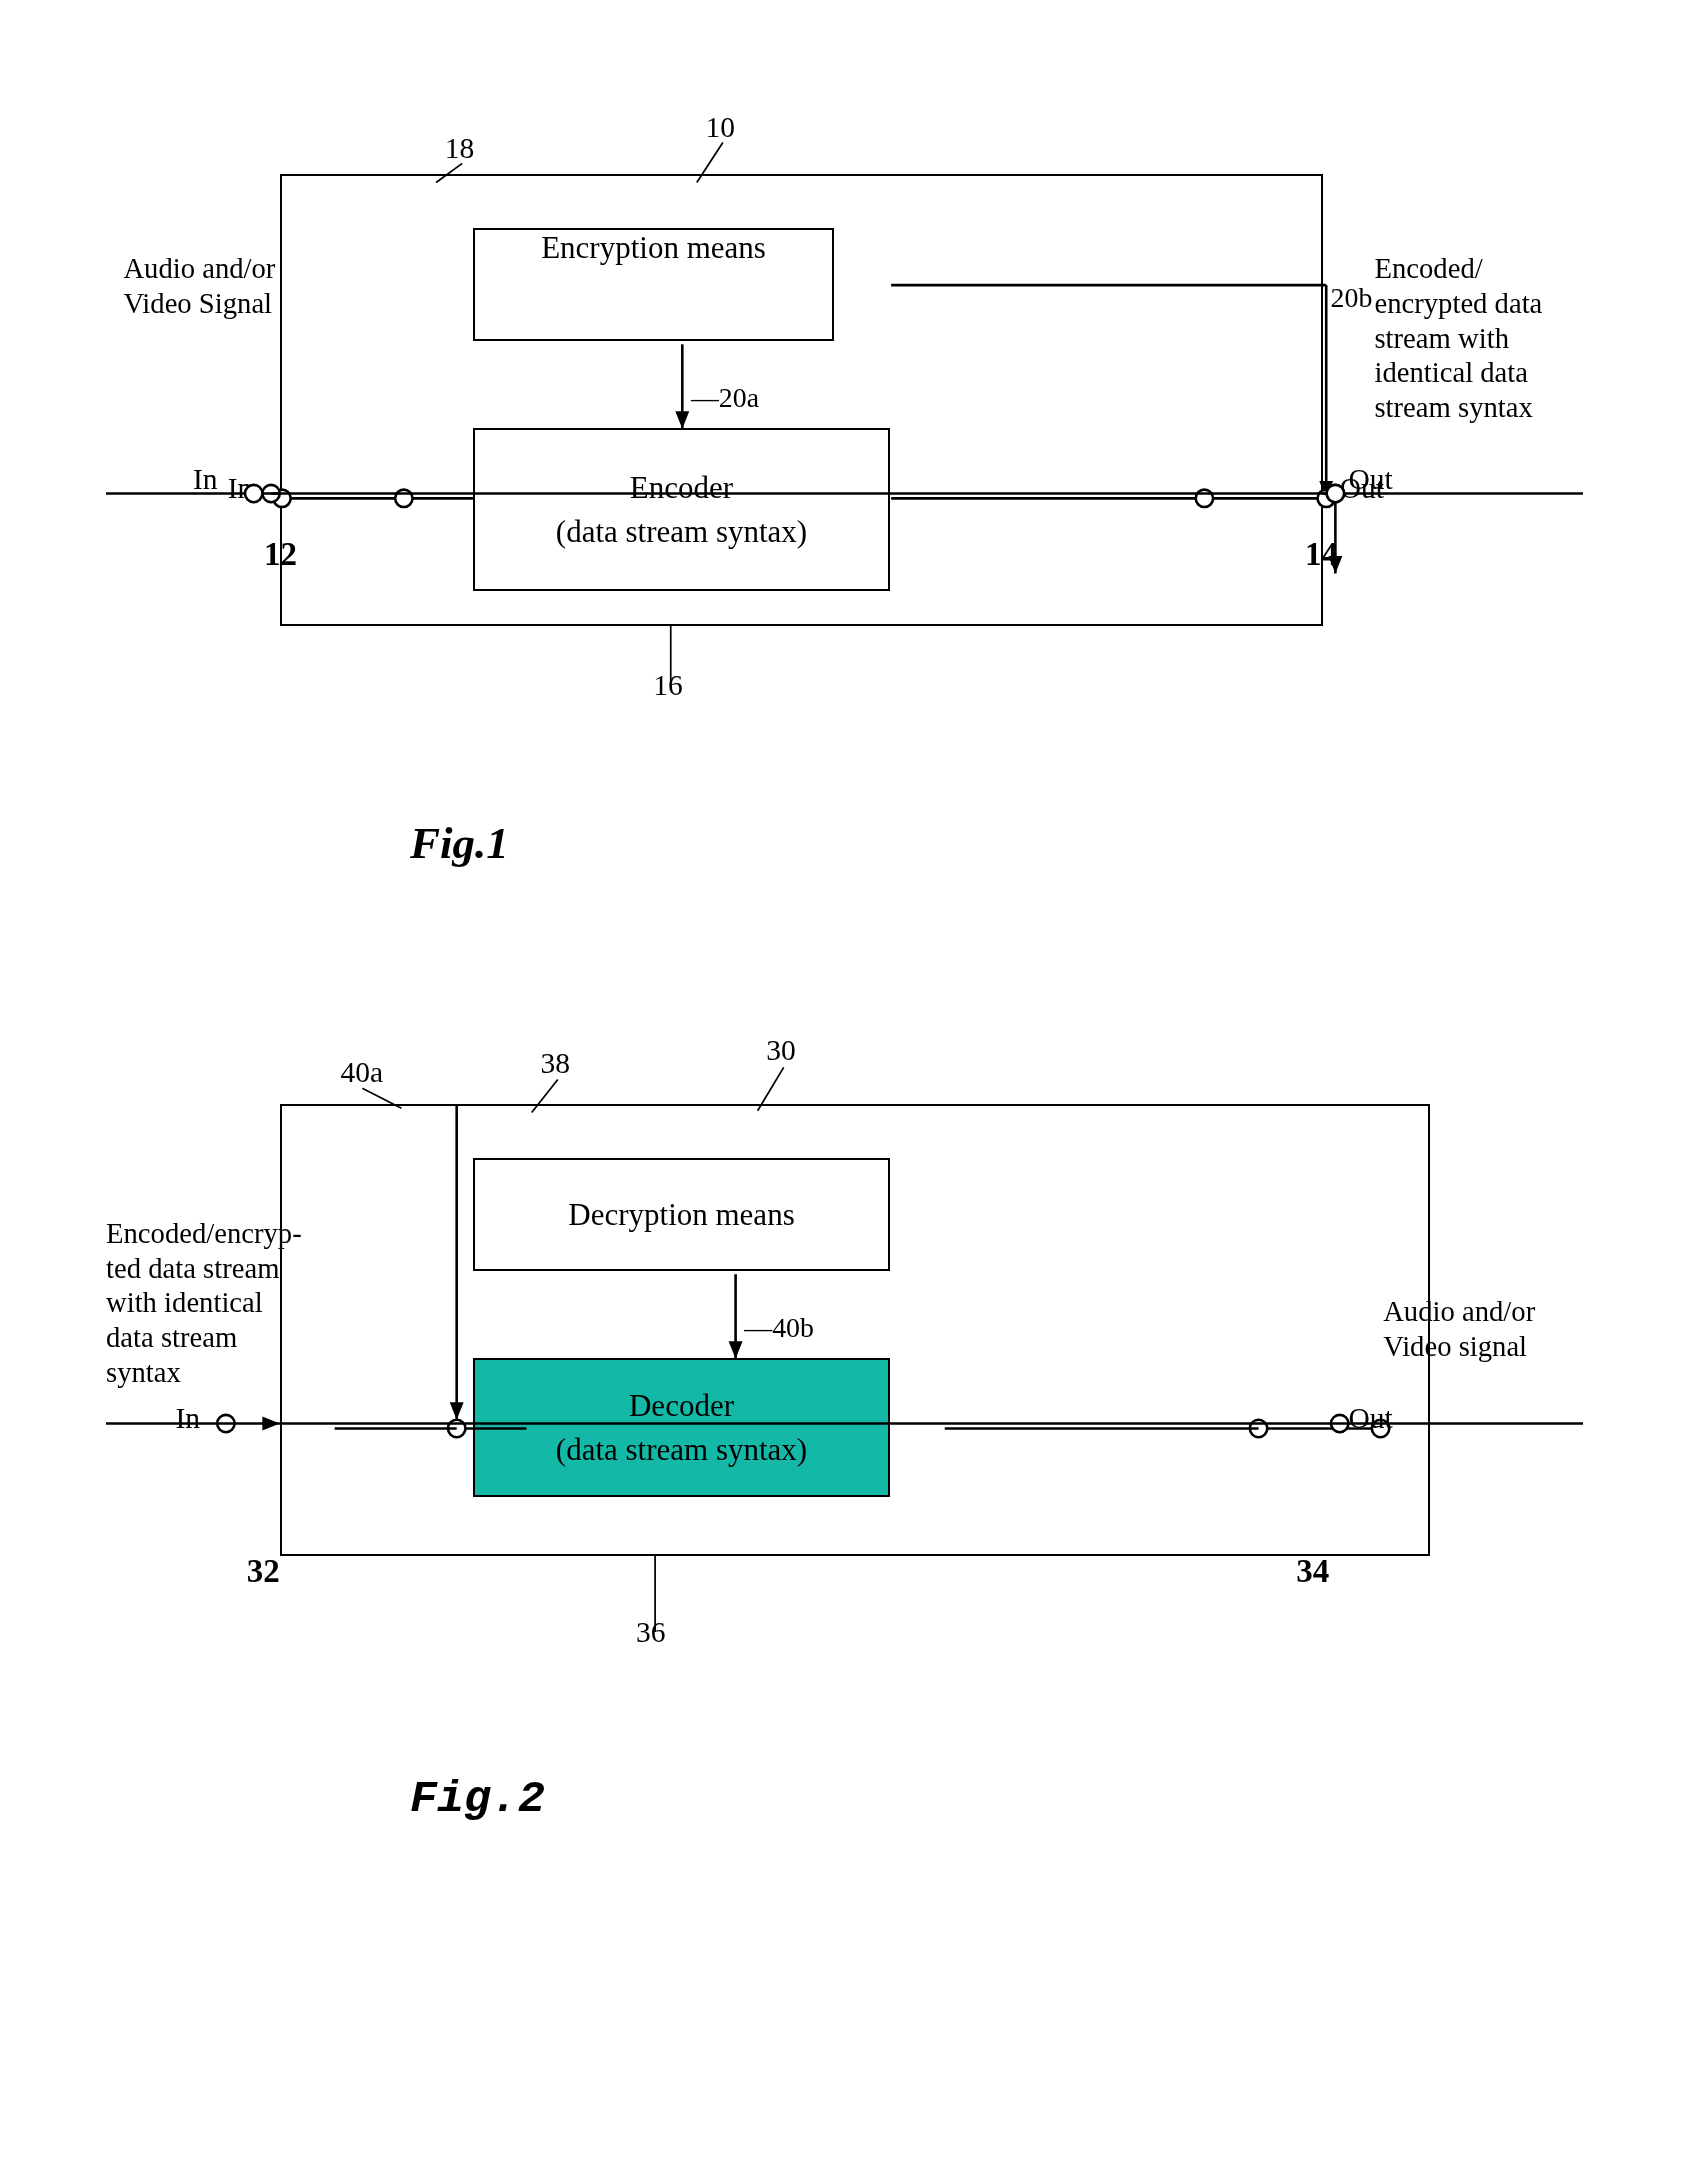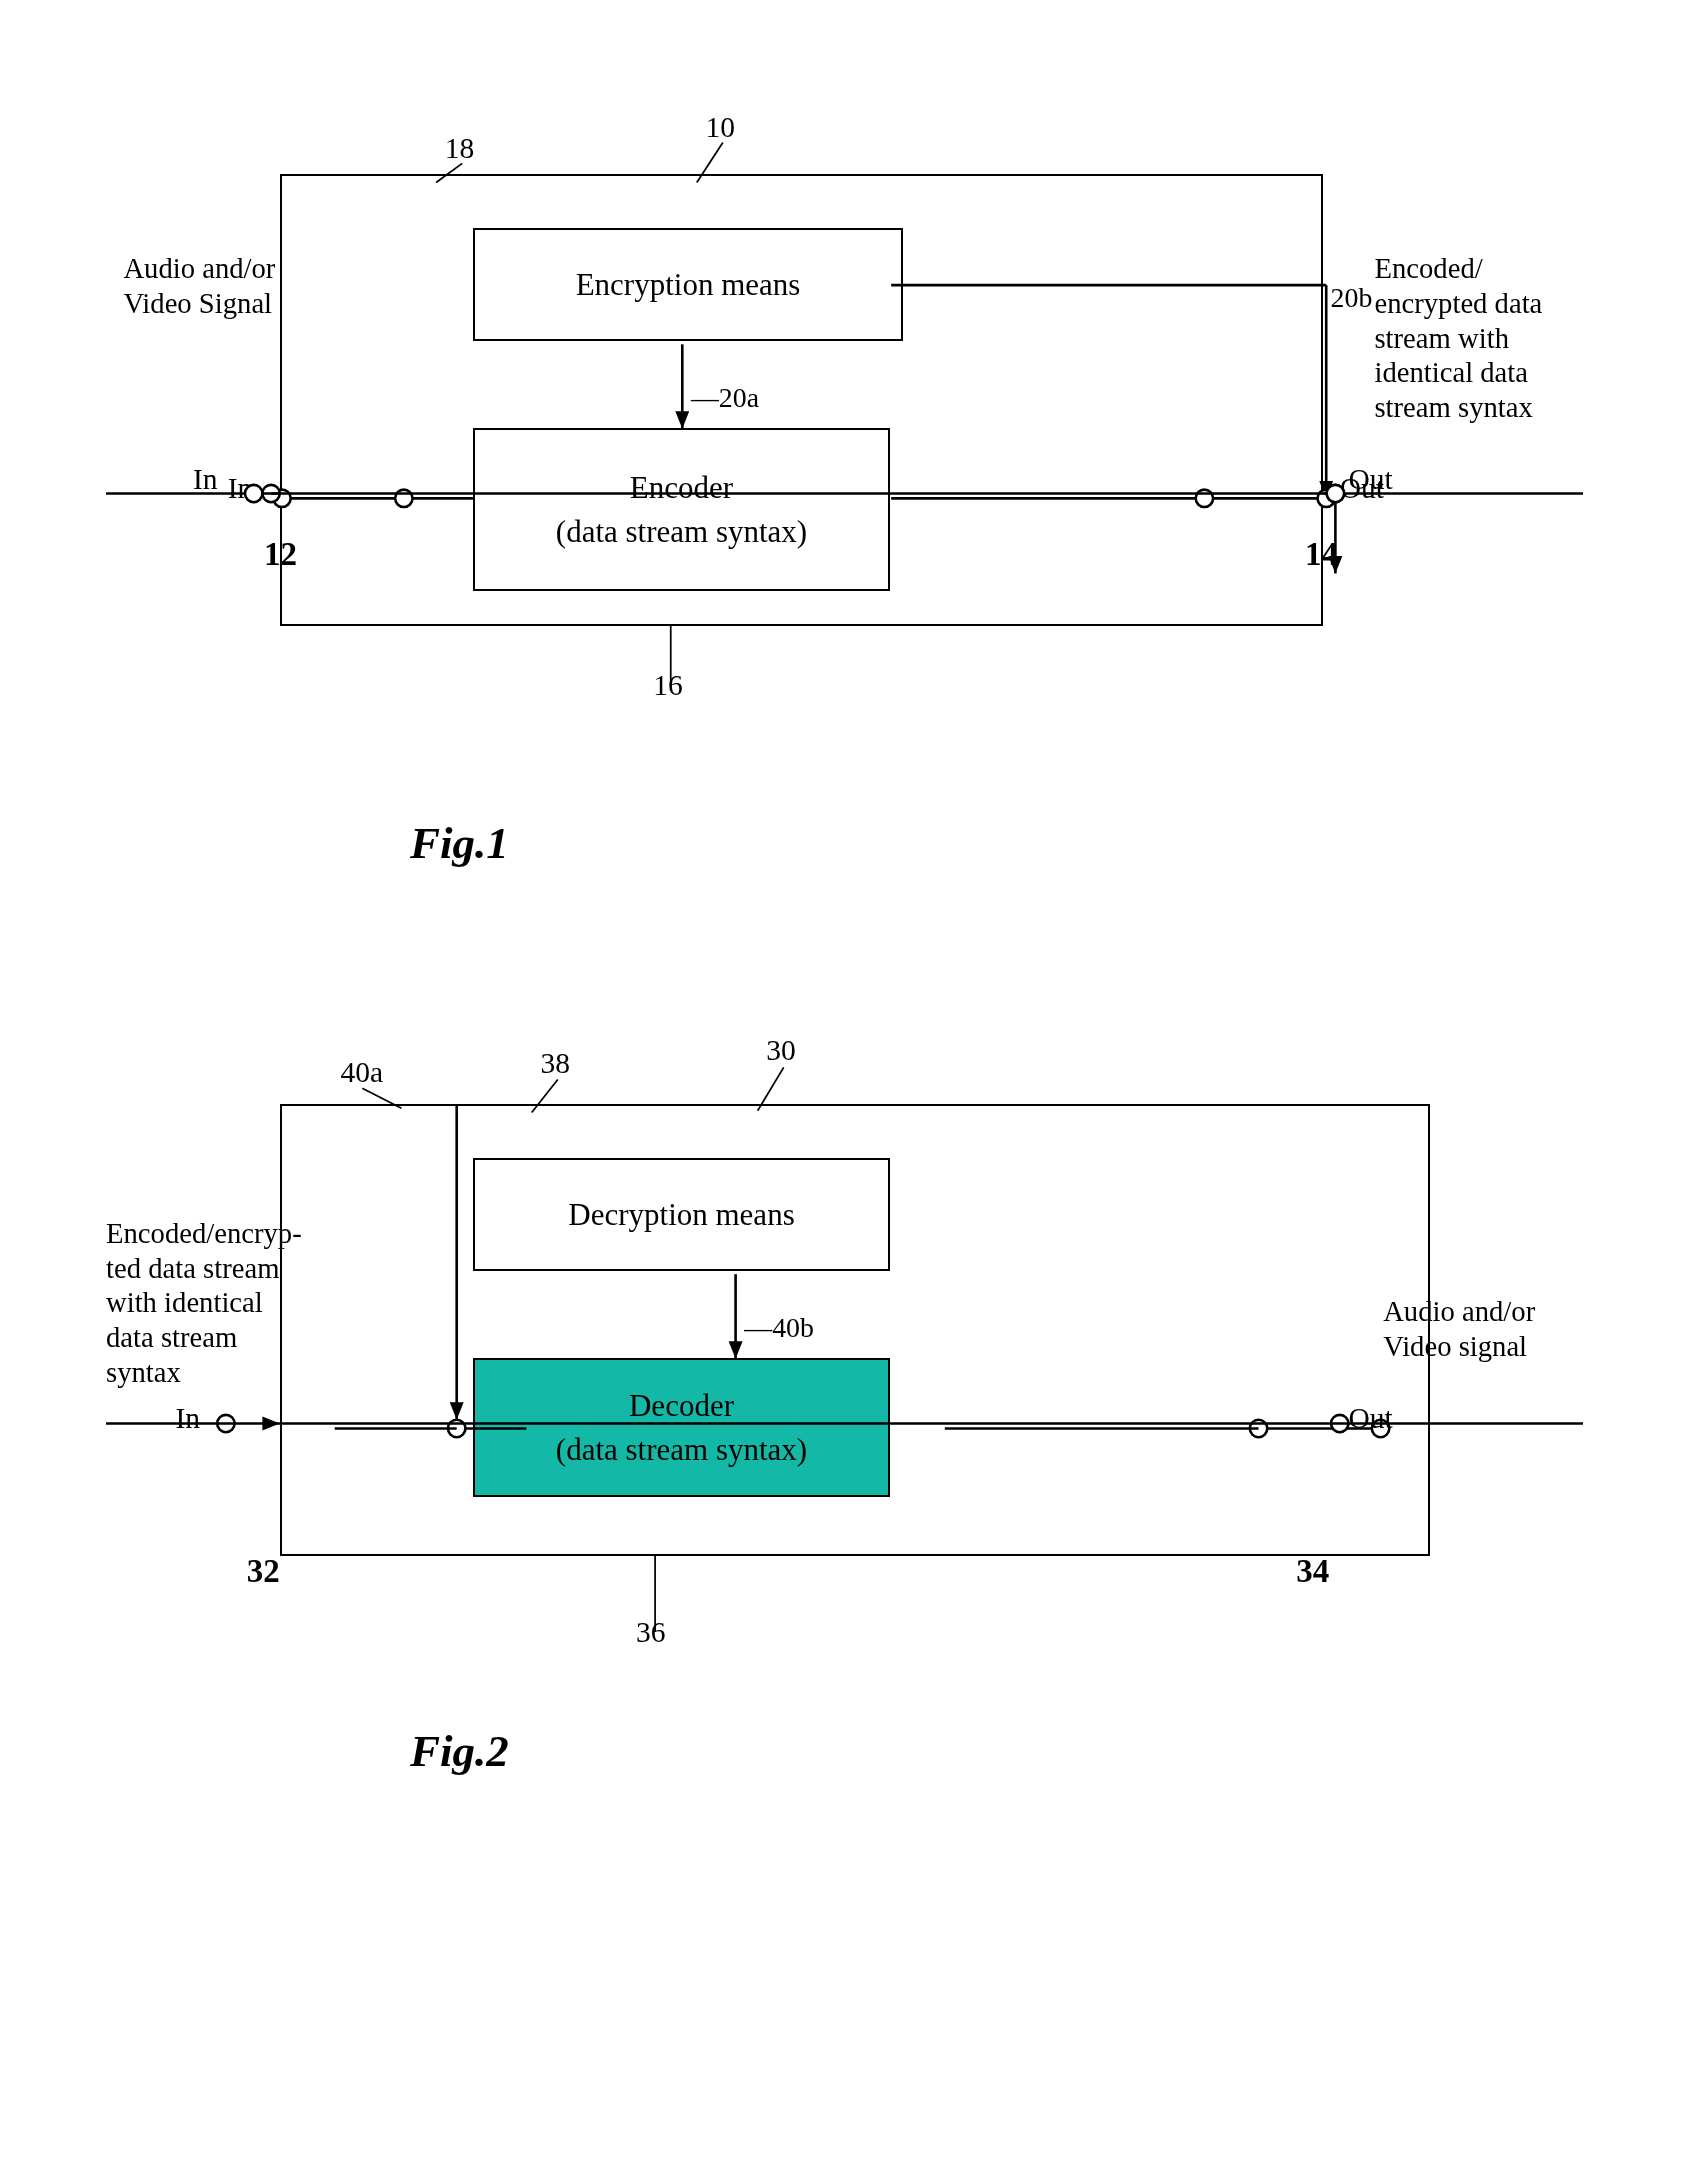--- a/index.html
+++ b/index.html
@@ -36,25 +36,24 @@
       width: 1043px;
       height: 452px;
       border: 2.6px solid #000;
     }
 
     
     .encryption-box {
       position: absolute;
       left: 191px;
       top: 52px;
-      width: 430px;
+      width: 361px;
       height: 113px;
       border: 2.6px solid #000;
       display: flex;
-      align-items: center;
       justify-content: center;
       background: #fff;
     }
 
     .encryption-box-label {
       font-size: 31px;
       text-align: center;
     }
 
     
@@ -334,18 +333,18 @@
       <text x="0" y="240" font-size="33" font-family="Times New Roman, serif">Encoded/encryp-</text>
       <text x="0" y="280" font-size="33" font-family="Times New Roman, serif">ted data stream</text>
       <text x="0" y="320" font-size="33" font-family="Times New Roman, serif">with identical</text>
       <text x="0" y="360" font-size="33" font-family="Times New Roman, serif">data stream</text>
       <text x="0" y="400" font-size="33" font-family="Times New Roman, serif">syntax</text>
 
       <text x="1470" y="330" font-size="33" font-family="Times New Roman, serif">Audio and/or</text>
       <text x="1470" y="370" font-size="33" font-family="Times New Roman, serif">Video signal</text>
     </svg>
 
-    <div class="fig-caption" style="position:absolute;left:304px;top:691px;">Fig.2</div>
+    <div class="fig-caption" style="position:absolute;left:304px;top:740px;font-family:Liberation Mono, monospace;">Fig.2</div>
 
   </div>
 
 </div>
 
 
 </body></html>

